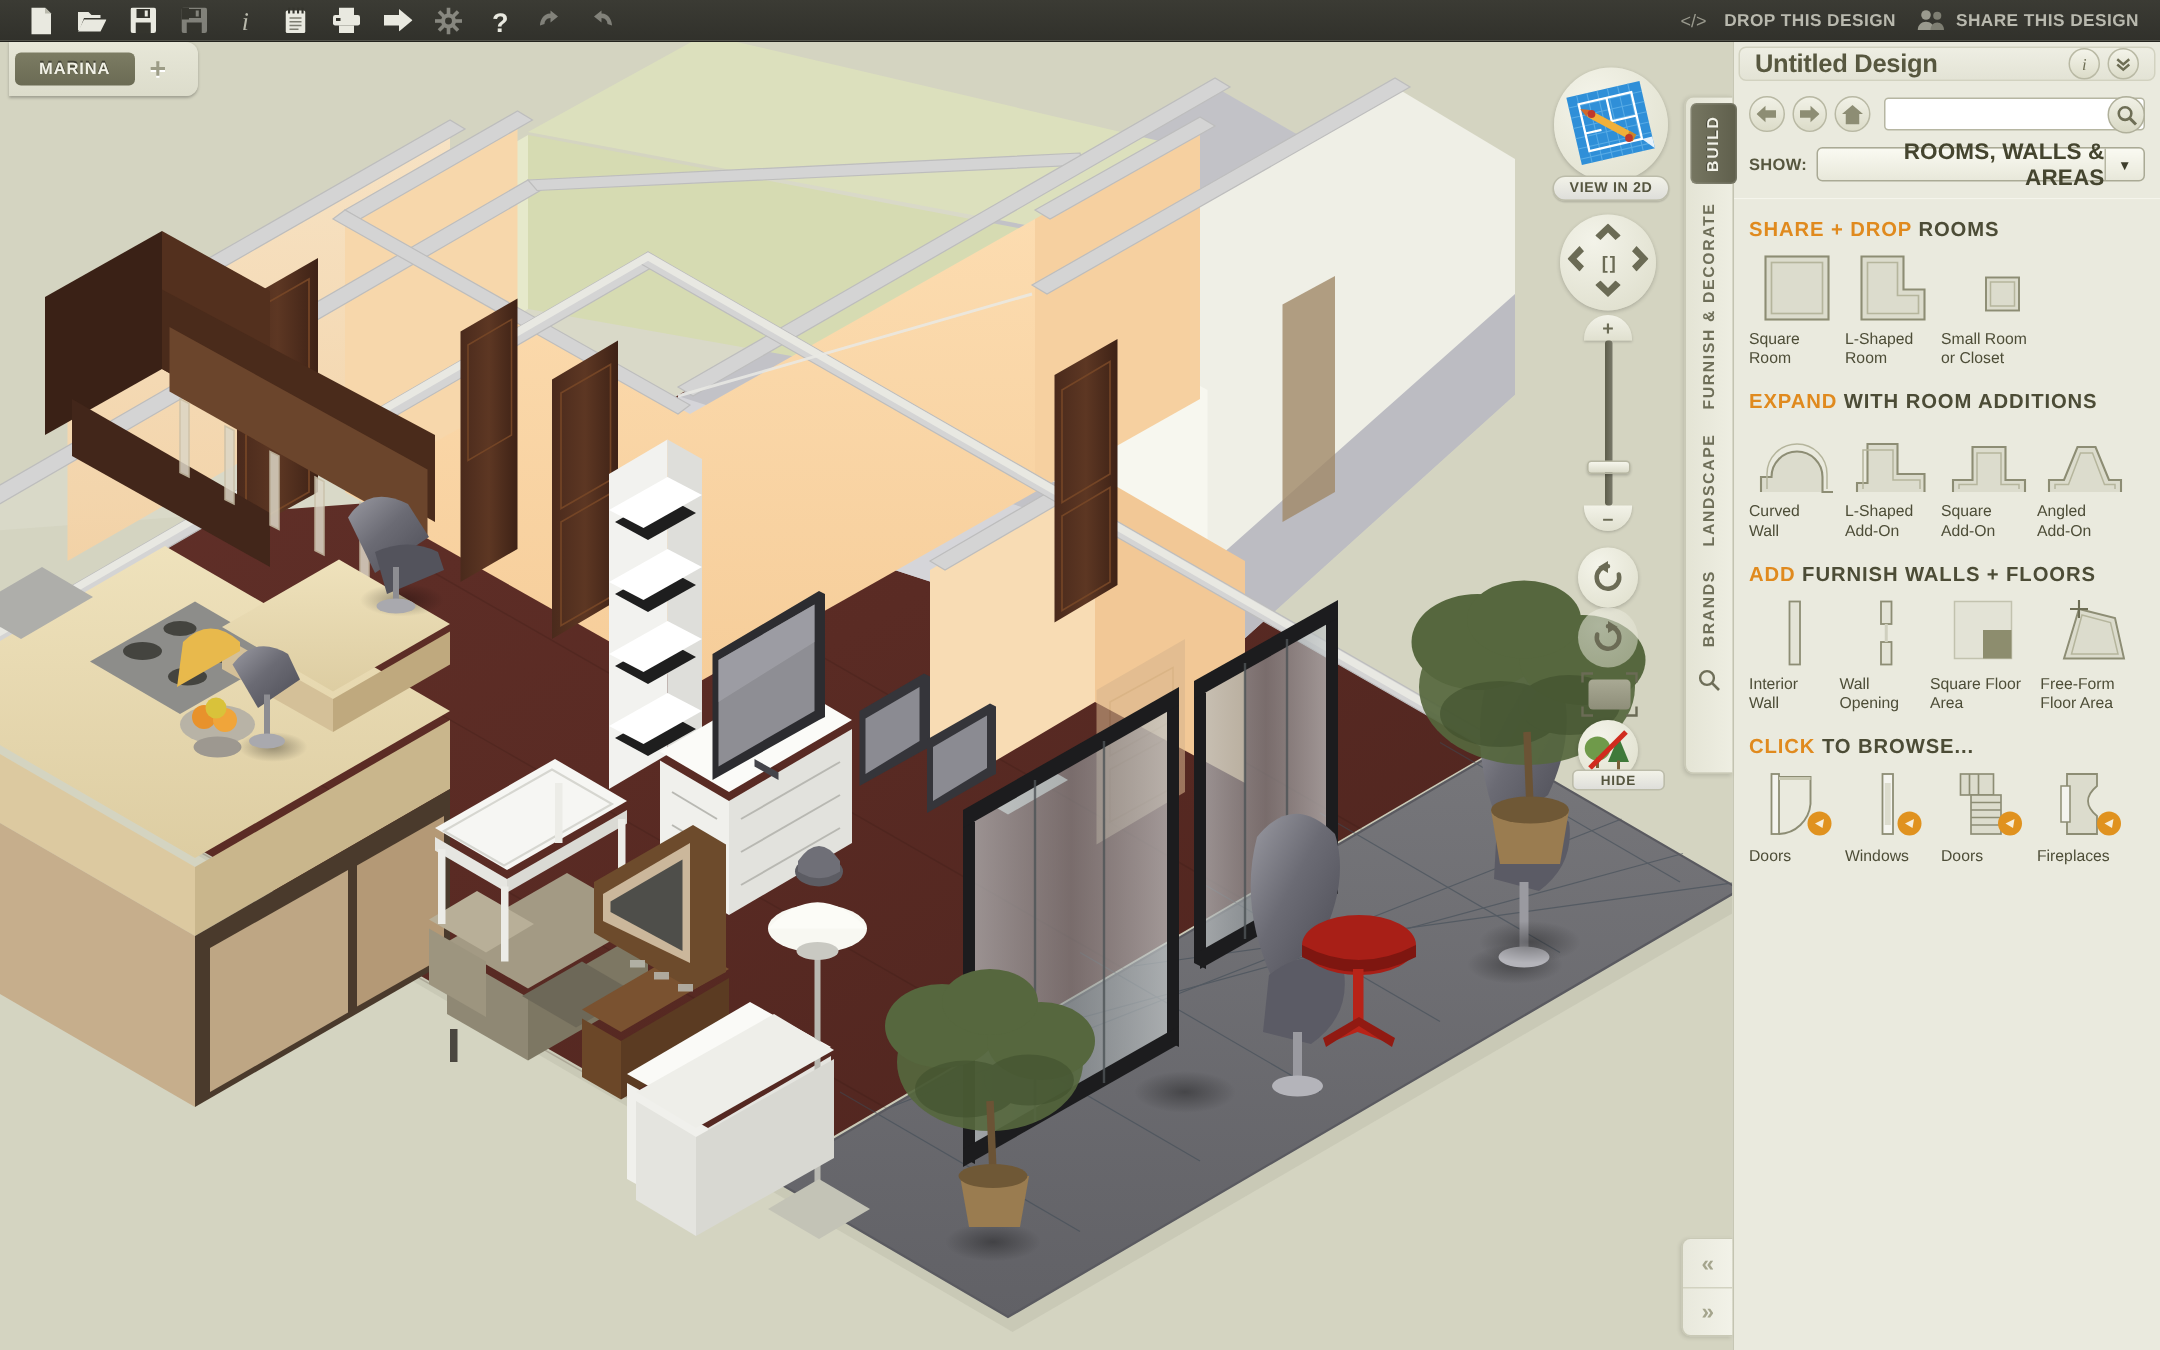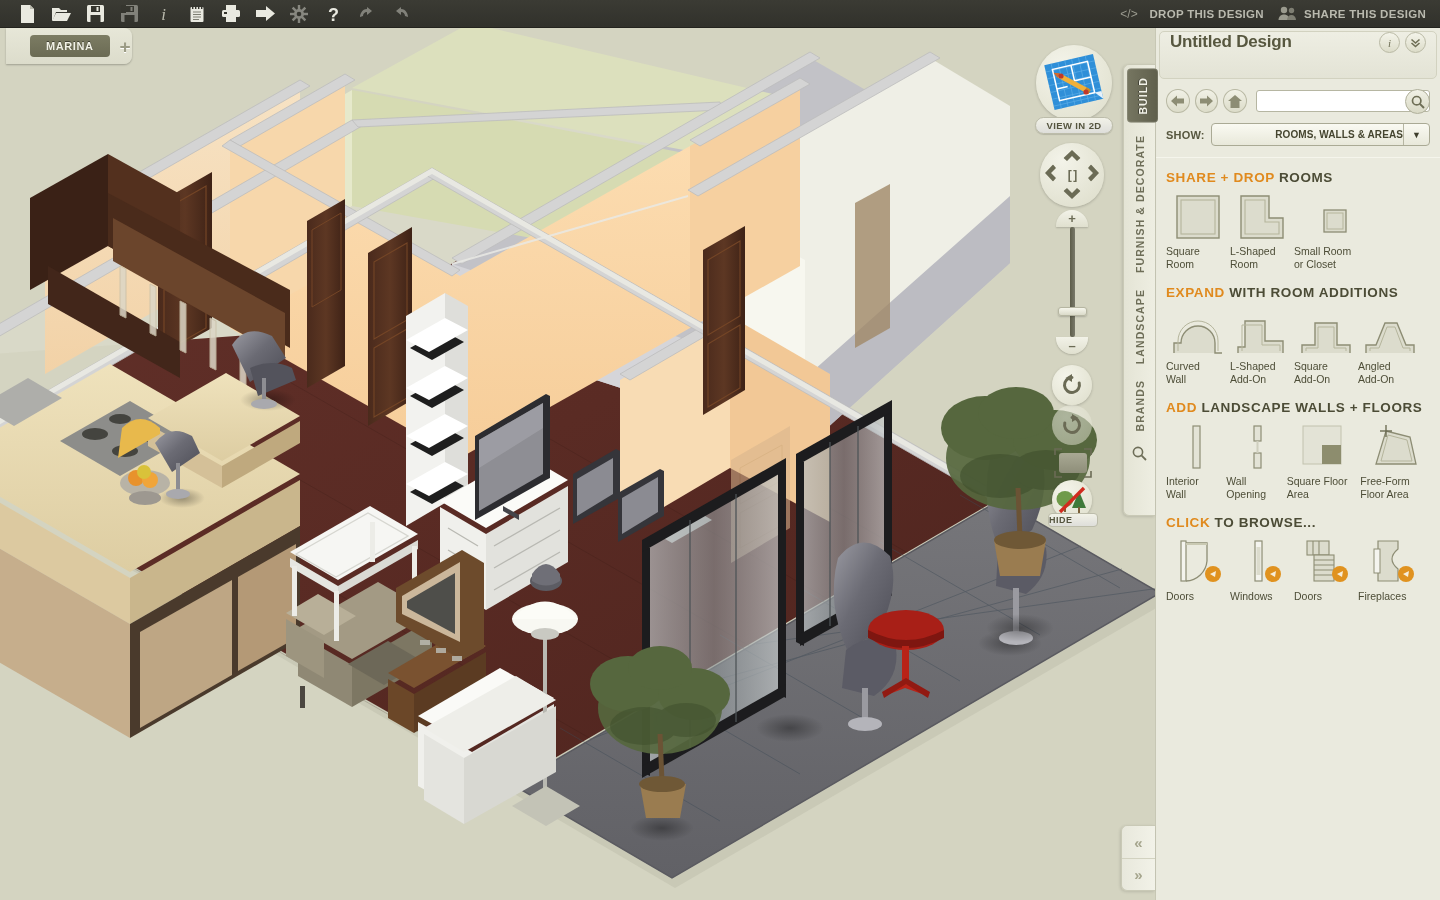--- a/index.html
+++ b/index.html
@@ -33,21 +33,21 @@
   
   .tabstrip {
     position: absolute; top: 28px; left: 0; width: 1440px; height: 36px;
     background: transparent; z-index: 8; pointer-events: none;
   }
   .tabwrap {
     position: absolute; top: 0; left: 6px; width: 126px; height: 36px;
     background: linear-gradient(#e7e7d8, #dcdccb);
     border-radius: 0 8px 8px 0;
     box-shadow: 0 1px 2px rgba(0,0,0,.25);
-    display: flex; align-items: center; padding: 0 24px; gap: 10px;
+    display: flex; align-items: center; padding: 0 4px; gap: 10px;
     pointer-events: auto;
   }
   .proj-tab {
     background: linear-gradient(#7c7c63, #6b6b54);
     color: #f1f1e6; font-size: 11px; font-weight: bold; letter-spacing: .6px;
     padding: 5px 16px; border-radius: 4px;
     text-shadow: 0 -1px 0 rgba(0,0,0,.45);
     cursor: pointer;
   }
   .tab-plus {
@@ -152,39 +152,39 @@
     box-shadow: 0 1px 3px rgba(0,0,0,.2);
     display: flex; align-items: center; justify-content: center; cursor: pointer; z-index: 11;
   }
   .rbtn.ghost { background: radial-gradient(circle at 35% 30%, rgba(244,244,234,.55), rgba(222,222,203,.5)); box-shadow:none;}
   .capture {
     position: absolute; left: 1054px; top: 448px; width: 38px; height: 30px; z-index: 11; cursor: pointer;
   }
   .capture .inner { position:absolute; left:5px; top:5px; width:28px; height:20px; border-radius:3px;
     background: linear-gradient(#a9a994, #8e8e79); }
   .hidebadge {
-    position: absolute; left: 1048px; top: 513px; width: 50px; text-align: left;
+    position: absolute; left: 1048px; top: 513px; width: 62px; text-align: center;
     background: linear-gradient(#f2f2e8, #dededa);
     border: 1px solid #bcbcaa; border-radius: 4px;
     font-size: 9px; font-weight: bold; color: #55553f; letter-spacing: .5px;
     padding: 1px 0; z-index: 12; cursor: pointer;
   }
 
   
   .panel {
     position: absolute; top: 28px; right: 0; width: 285px; height: 872px;
     background: #eaeade;
     border-left: 1px solid #c7c7b4;
     z-index: 10;
   }
   .panel-header {
-    height: 48px; margin: 3px 3px 0 3px;
+    height: 23px; margin: 3px 3px 0 3px;
     background: linear-gradient(#eeeee3, #e3e3d5);
     border: 1px solid #d2d2c0; border-radius: 5px;
-    display: flex; align-items: flex-start; padding: 0 10px;
+    display: flex; align-items: flex-end; padding: 0 10px;
   }
   .panel-title {
     font-size: 17px; font-weight: bold; color: #57573f; letter-spacing: -.2px;
   }
   .hdr-icons { margin-left: auto; display: flex; gap: 5px; }
   .circ-btn {
     width: 21px; height: 21px; border-radius: 50%;
     background: linear-gradient(#f4f4ea, #dcdcc9);
     border: 1px solid #b9b9a4;
     display: flex; align-items: center; justify-content: center;
@@ -215,21 +215,21 @@
     display: flex; align-items: center; justify-content: center; cursor: pointer;
   }
   .showrow { display: flex; align-items: center; gap: 6px; padding: 10px 10px 0 10px; text-align: right; }
   .show-label { font-size: 11px; font-weight: bold; color: #57573f; letter-spacing: .2px; }
   .show-select {
     flex: 1; height: 23px;
     background: linear-gradient(#fafaf2, #e8e8da);
     border: 1px solid #aaaa95; border-radius: 4px;
     display: flex; align-items: center; cursor: pointer;
   }
-  .show-value { flex: 1; font-size: 10px; font-weight: bold; color: #45452f; padding-left: 8px; letter-spacing: .1px; }
+  .show-value { flex: 1; font-size: 15px; font-weight: bold; color: #45452f; padding-left: 8px; letter-spacing: .1px; }
   .show-arrow {
     width: 26px; height: 100%; border-left: 1px solid #b6b6a2;
     display: flex; align-items: center; justify-content: center;
     font-size: 9px; color: #3e3e2c;
   }
   .panel-divider { height: 1px; background: #d6d6c5; margin: 11px 0 0 0; border-bottom: 1px solid #f5f5ec; }
 
   .section { padding: 12px 10px 2px 10px; }
   .sec-title { font-size: 13.5px; font-weight: bold; letter-spacing: .6px; margin-bottom: 9px; }
   .sec-title .hl { color: #e08a1e; }
@@ -1056,21 +1056,21 @@
                 <path d="M7 34 V31 H16 L24 10 H32 L40 31 H47 V34" fill="none" stroke="#b5b59c" stroke-width="1"></path>
               </svg>
           </div>
           <div class="lbl">Angled<br>Add-On</div>
         </div>
       </div>
     </div>
 
     <div class="section">
       <div class="sec-title">
-        <span class="hl">ADD</span><span class="rest"> LANDSCAPE WALLS + FLOORS</span>
+        <span class="hl">ADD</span><span class="rest"> FURNISH WALLS + FLOORS</span>
       </div>
       <div class="items">
         <div class="item" style="width:64px">
           <div class="glyph">
             <svg width="30" height="46" viewBox="0 0 30 46">
                 <rect x="12" y="2" width="7" height="42" fill="#e3e3d6" stroke="#8d8d74" stroke-width="1.2"></rect>
               </svg>
           </div>
           <div class="lbl">Interior<br>Wall</div>
         </div>

